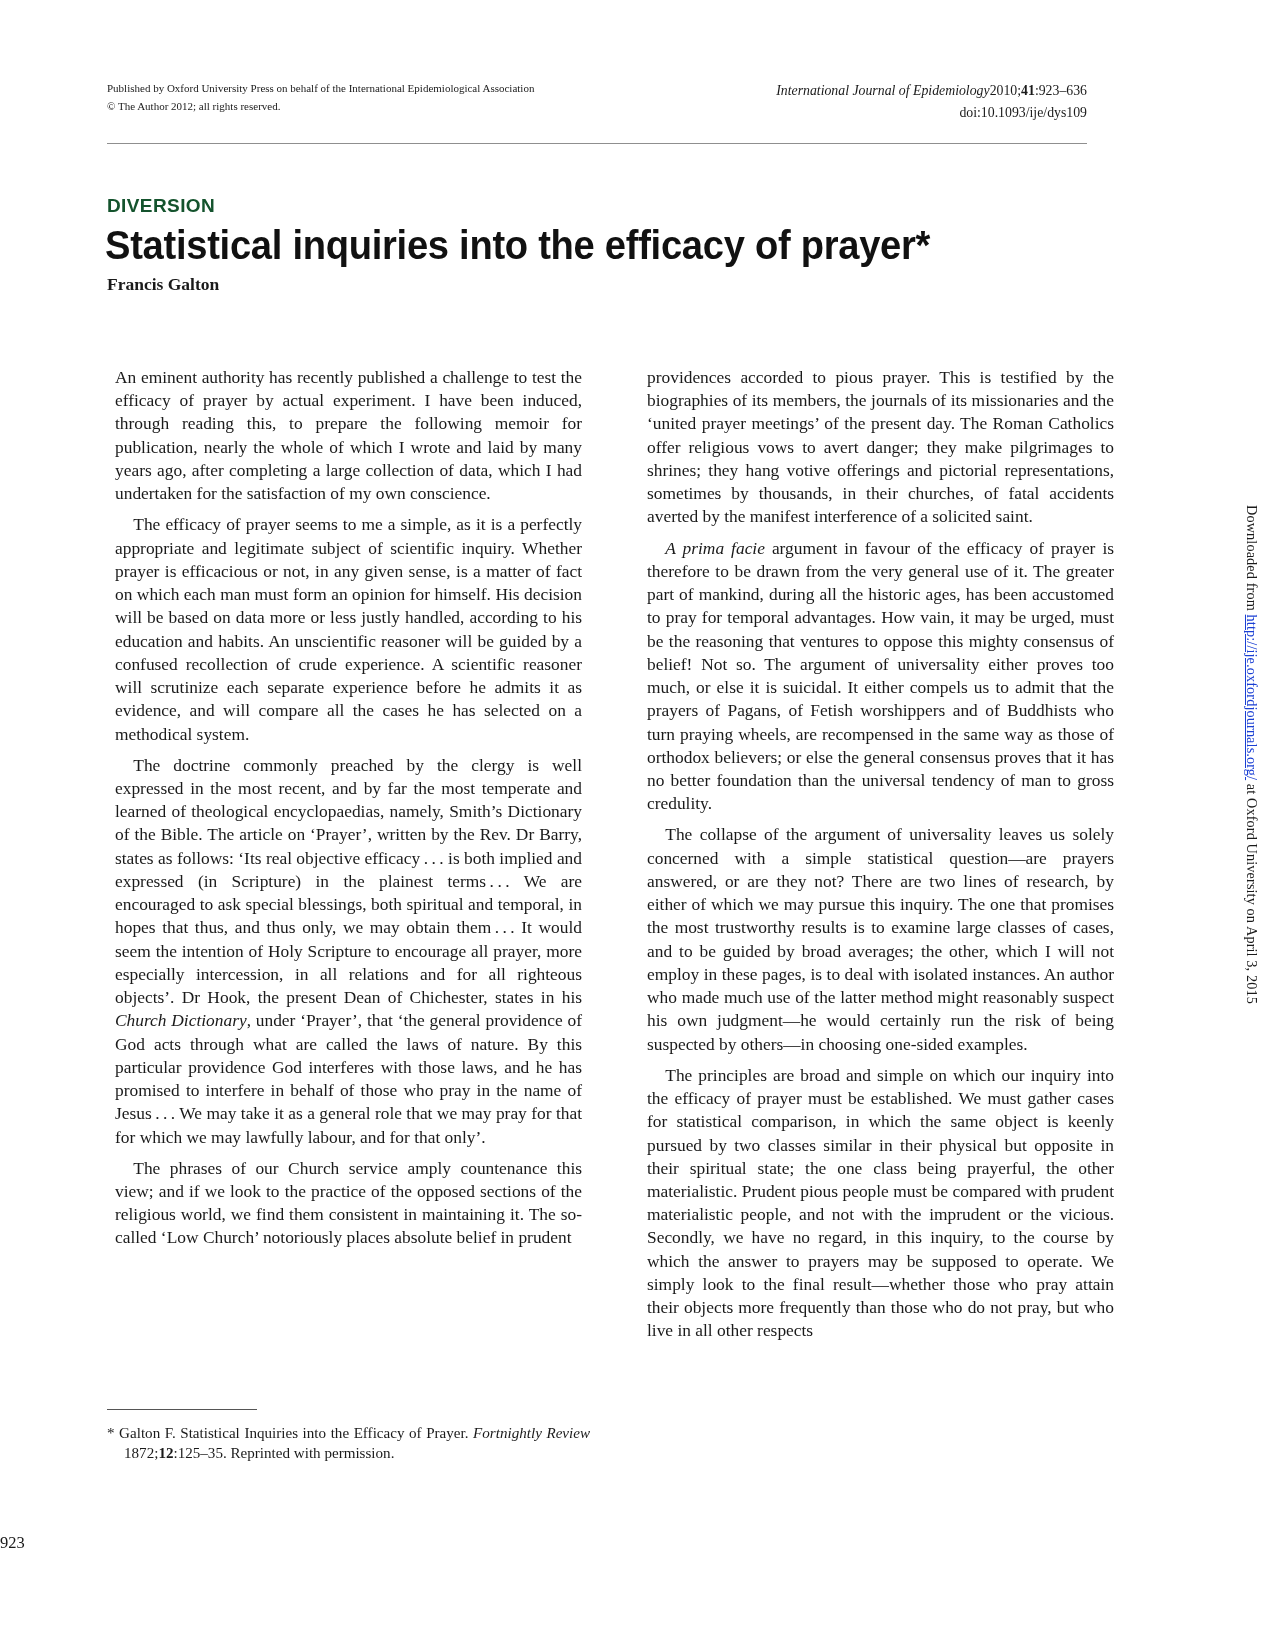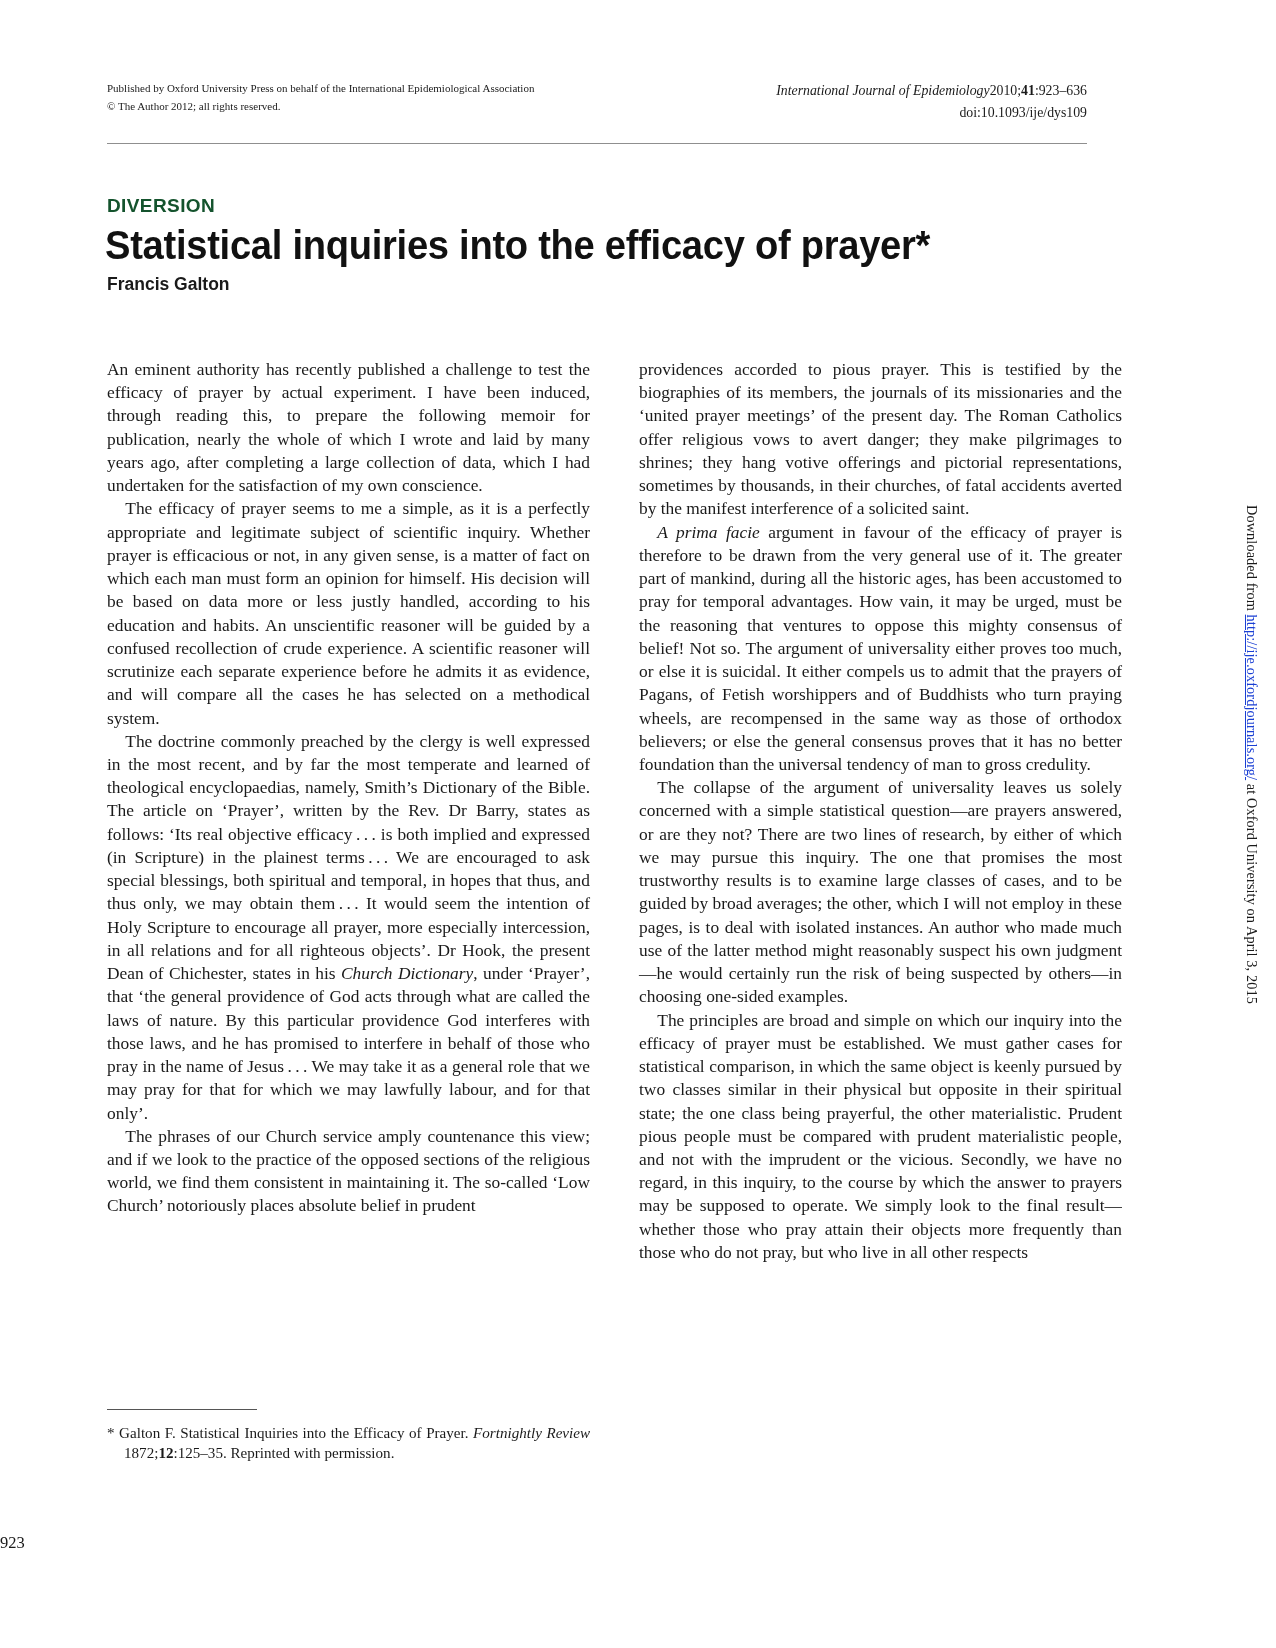--- a/index.html
+++ b/index.html
@@ -79,21 +79,21 @@
     letter-spacing: -0.3px;
     color: #111111;
     transform: scaleX(0.93);
     transform-origin: left top;
     white-space: nowrap;
   }
   .author {
     position: absolute;
     left: 107px;
     top: 274px;
-    font-family: Liberation Sans, sans-serif;
+    font-family: Liberation Serif, serif;
     font-weight: bold;
     font-size: 17.5px;
     color: #1a1a1a;
   }
 
   
   .col {
     position: absolute;
     top: 358px;
     width: 483px;
@@ -101,21 +101,21 @@
     line-height: 1.335;
     text-align: justify;
     text-justify: inter-word;
     hyphens: none;
     color: #1a1a1a;
   }
   .col-left  { left: 107px; }
   .col-right { left: 639px; }
 
   .col p {
-    margin: 0;
+    margin: 8px;
     text-indent: 0;
   }
   .col p + p { text-indent: 1.05em; }
   .col p.cont { text-indent: 0; }
   .col i { font-style: italic; }
 
   
   .footnote-wrap {
     position: absolute;
     left: 107px;

